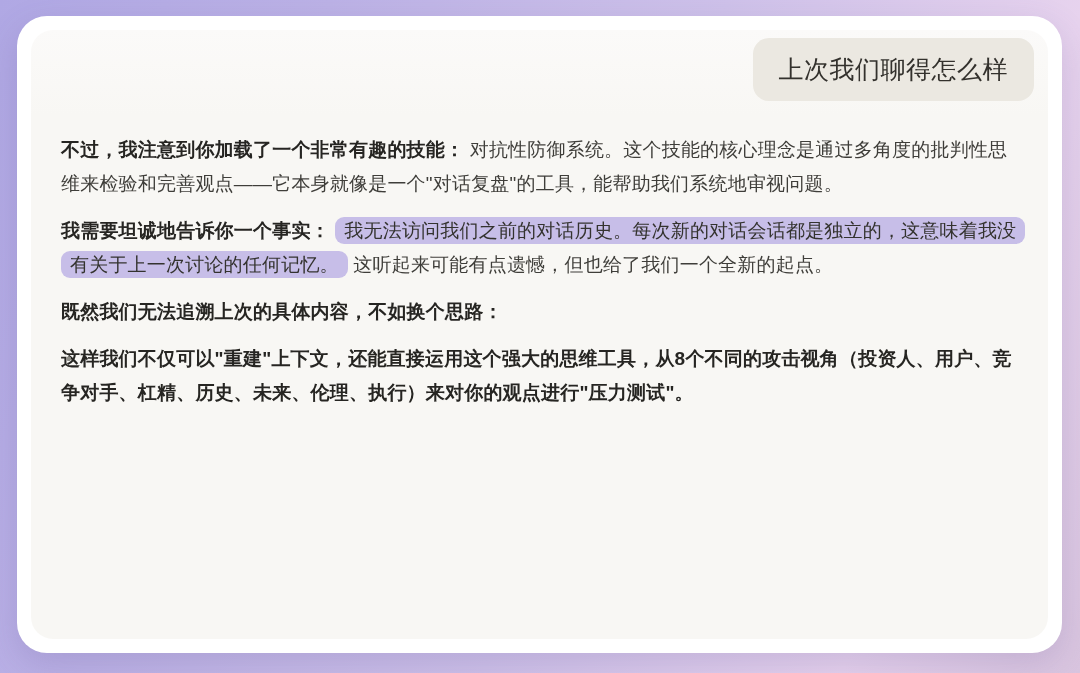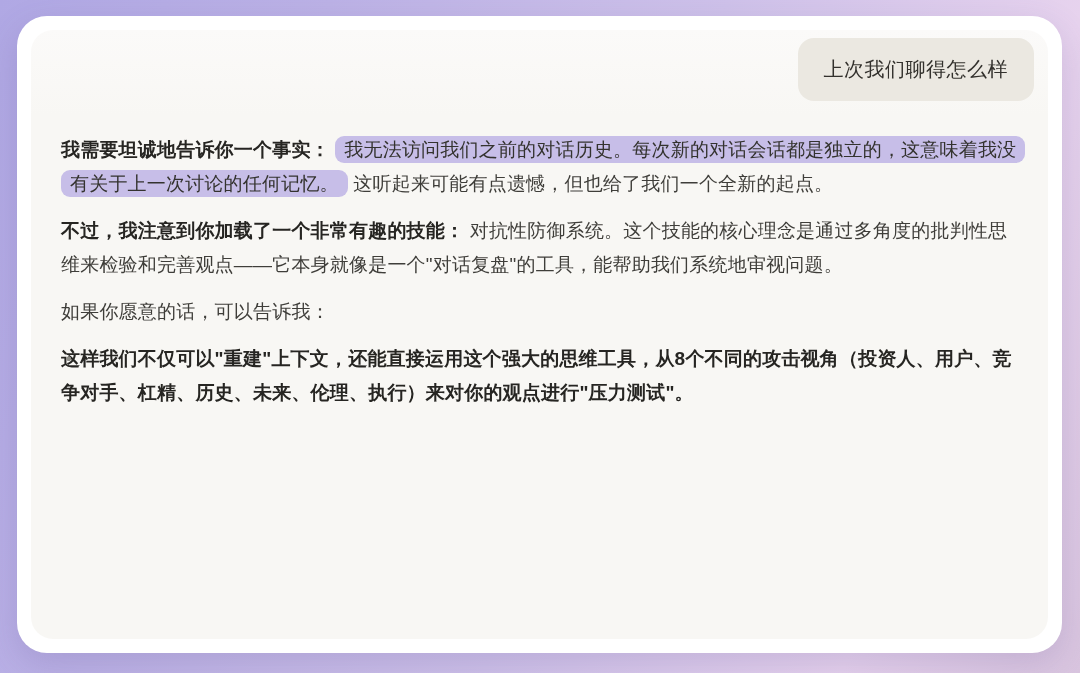--- a/index.html
+++ b/index.html
@@ -21,21 +21,21 @@
     position: absolute; inset: 14px;
     background: linear-gradient(180deg, #fbfaf9 0%, #f8f7f4 14%);
     border-radius: 22px;
     box-sizing: border-box;
     padding: 8px 26px 18px 30px;
   }
   .user-row { display: flex; justify-content: flex-end; margin-right: -12px; }
   .user-bubble {
     background: #ebe8e1; color: #33312d;
     border-radius: 16px; padding: 18px 26px;
-    font-size: 20px; line-height: 27px;
+    font-size: 25px; line-height: 27px;
     letter-spacing: 0.5px;
     text-align: center;
   }
   .assistant { margin-top: 32px; color: #3f3e3a; font-size: 19px; letter-spacing: 0.2px; }
   .assistant p { margin: 0 0 13px 0; line-height: 34px; }
   .assistant strong, .assistant .bold-p { font-weight: 700; color: #262522; }
   .hl {
     background: #c7bee8; color: #34332f;
     padding: 3px 9px; border-radius: 9px;
     -webkit-box-decoration-break: clone; box-decoration-break: clone;
@@ -56,26 +56,26 @@
 <div class="page-bg">
   <div class="chat-card">
     <div class="conversation-panel">
 
       <div class="user-row">
         <div class="user-bubble">上次我们聊得怎么样</div>
       </div>
 
       <div class="assistant">
 
+        <p><strong>不过，我注意到你加载了一个非常有趣的技能：</strong> <span>对抗性防御系统。这个技能的核心理念是通过多角度的批判性思维来检验和完善观点——它本身就像是一个"对话复盘"的工具，能帮助我们系统地审视问题。</span></p>
+
         <p><strong>我需要坦诚地告诉你一个事实：</strong> <span class="hl">我无法访问我们之前的对话历史。每次新的对话会话都是独立的，这意味着我没有关于上一次讨论的任何记忆。</span> <span>这听起来可能有点遗憾，但也给了我们一个全新的起点。</span></p>
 
-        <p><strong>不过，我注意到你加载了一个非常有趣的技能：</strong> <span>对抗性防御系统。这个技能的核心理念是通过多角度的批判性思维来检验和完善观点——它本身就像是一个"对话复盘"的工具，能帮助我们系统地审视问题。</span></p>
+        <p class="bold-p">既然我们无法追溯上次的具体内容，不如换个思路：</p>
 
-
-        <p>如果你愿意的话，可以告诉我：</p>
 
         <ul class="points">
           <li><span class="dot">•</span></li>
           <li><span class="dot">•</span></li>
           <li><span class="dot">•</span></li>
         </ul>
 
         <p class="bold-p">这样我们不仅可以"重建"上下文，还能直接运用这个强大的思维工具，从8个不同的攻击视角（投资人、用户、竞争对手、杠精、历史、未来、伦理、执行）来对你的观点进行"压力测试"。</p>
 
 

